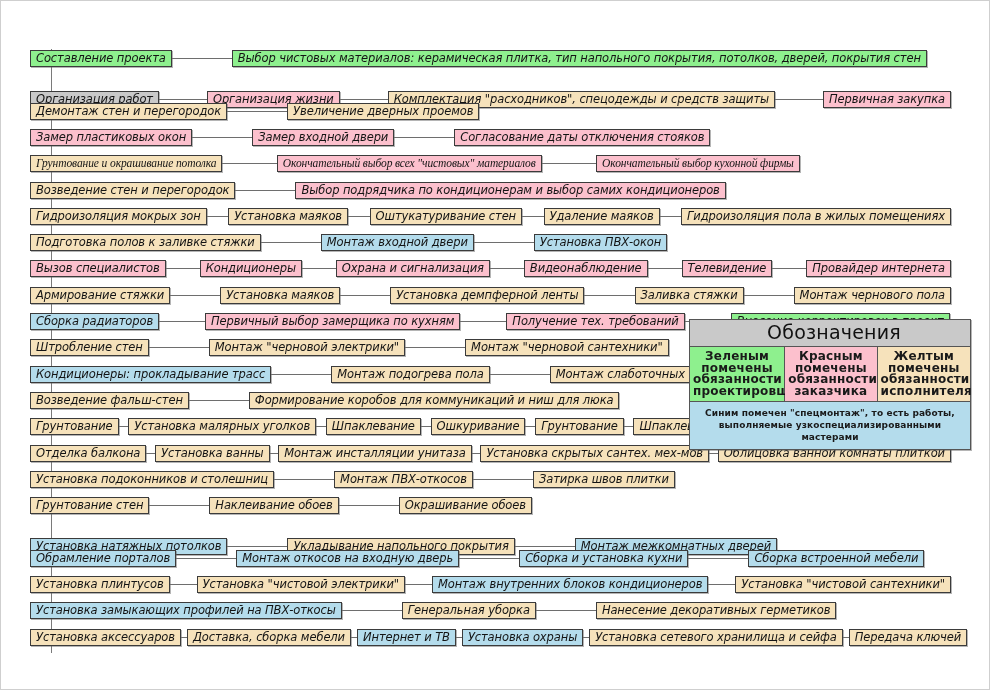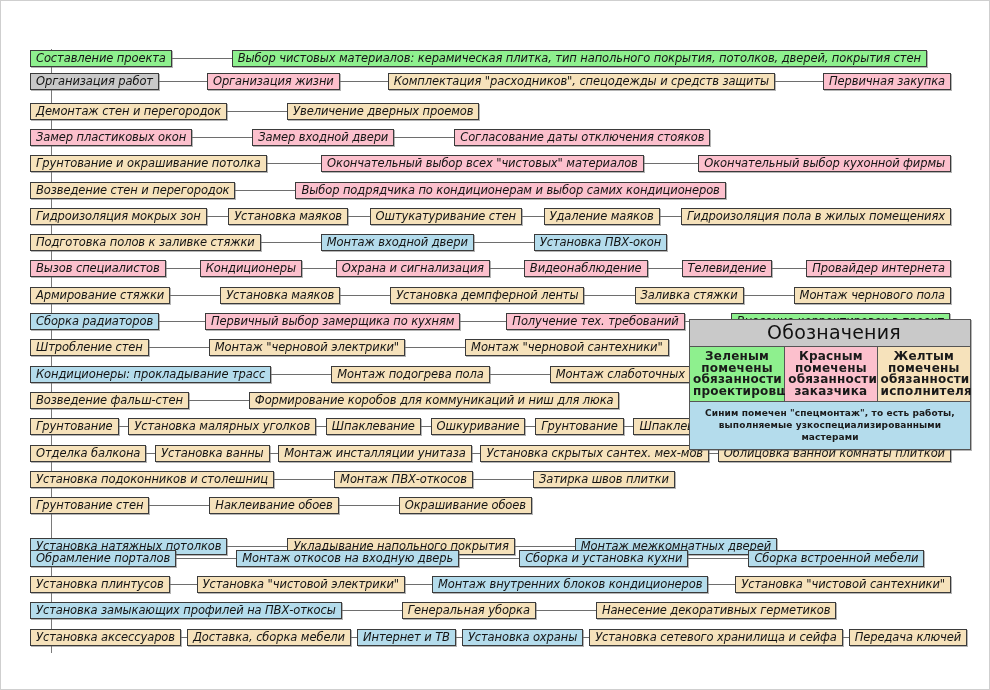--- a/index.html
+++ b/index.html
@@ -137,42 +137,42 @@
 
 
   <div id="canvas">
     <div id="spine"></div>
     <div id="rows">
         <div class="row" style="top: 14px; left: 29px;">
           <div class="node c-green">Составление проекта</div>
           <div class="link" style="width: 60px;"></div>
           <div class="node c-green">Выбор чистовых материалов: керамическая плитка, тип напольного покрытия, потолков, дверей, покрытия стен</div>
         </div>
-        <div class="row" style="top: 37px; left: 29px;">
+        <div class="row" style="top: 55px; left: 29px;">
           <div class="node c-gray">Организация работ</div>
           <div class="link" style="width: 48.0208px;"></div>
           <div class="node c-pink">Организация жизни</div>
           <div class="link" style="width: 48.0208px;"></div>
           <div class="node c-yellow">Комплектация "расходников", спецодежды и средств защиты</div>
           <div class="link" style="width: 48.0208px;"></div>
           <div class="node c-pink">Первичная закупка</div>
         </div>
         <div class="row" style="top: 66.6px; left: 29px;">
           <div class="node c-yellow">Демонтаж стен и перегородок</div>
           <div class="link" style="width: 60px;"></div>
           <div class="node c-yellow">Увеличение дверных проемов</div>
         </div>
         <div class="row" style="top: 92.9px; left: 29px;">
           <div class="node c-pink">Замер пластиковых окон</div>
           <div class="link" style="width: 60px;"></div>
           <div class="node c-pink">Замер входной двери</div>
           <div class="link" style="width: 60px;"></div>
           <div class="node c-pink">Согласование даты отключения стояков</div>
         </div>
-        <div class="row" style="top: 119.2px; left: 29px;">
+        <div class="row" style="top: 119.2px; left: 29px; font-family: Liberation Serif, serif;">
           <div class="node c-yellow">Грунтование и окрашивание потолка</div>
           <div class="link" style="width: 54.4453px;"></div>
           <div class="node c-pink">Окончательный выбор всех "чистовых" материалов</div>
           <div class="link" style="width: 54.4453px;"></div>
           <div class="node c-pink">Окончательный выбор кухонной фирмы</div>
         </div>
         <div class="row" style="top: 145.5px; left: 29px;">
           <div class="node c-yellow">Возведение стен и перегородок</div>
           <div class="link" style="width: 60px;"></div>
           <div class="node c-pink">Выбор подрядчика по кондиционерам и выбор самих кондиционеров</div>

